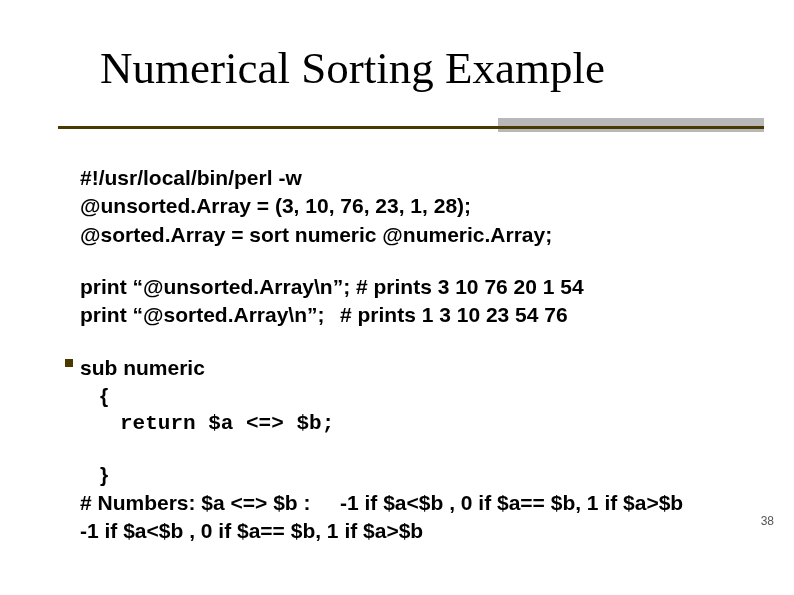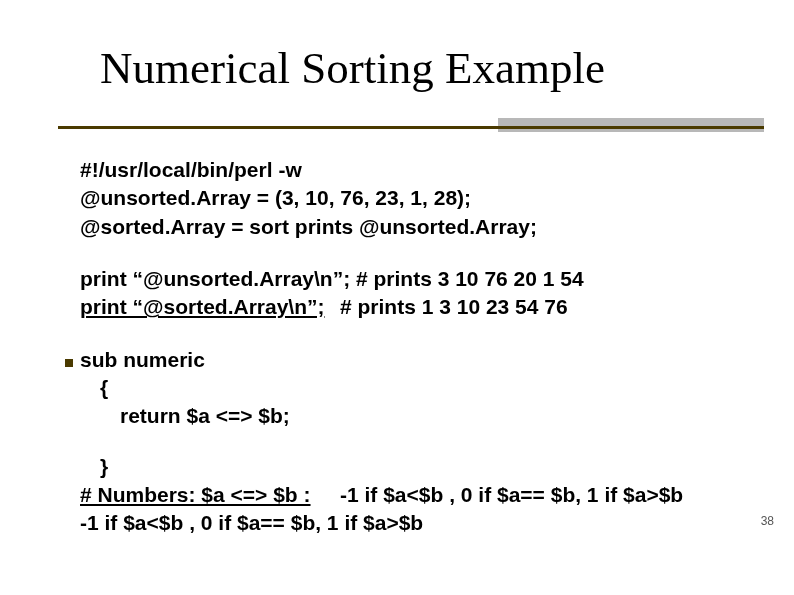--- a/index.html
+++ b/index.html
@@ -41,43 +41,43 @@
   .rule-top {
     position: absolute;
     top: 0;
     left: 440px;
     right: 0;
     height: 14px;
     background: #b8b8b8;
   }
   .content {
     position: absolute;
-    top: 156px;
+    top: 164px;
     left: 80px;
     right: 50px;
     font-family: Arial, Helvetica, sans-serif;
     font-size: 21px;
     font-weight: bold;
     color: #000000;
     line-height: 1.35;
   }
   .para { margin-bottom: 24px; }
   .para:last-child { margin-bottom: 7px; }
   .bullet {
     position: absolute;
     left: 65px;
     width: 8px;
     height: 8px;
     background: #4a3a00;
   }
   .b1 { top: 359px; }
   .indent1 { padding-left: 20px; }
-  .indent2 { padding-left: 40px; }
+  .indent2 { padding-left: 40px; font-family: Liberation Mono, monospace; }
   .row { display: flex; }
-  .cell-l { width: 260px; flex: 0 0 260px; text-decoration: underline; }
+  .cell-l { width: 260px; flex: 0 0 260px; }
   .cell-r { flex: 1; }
   .slide-num {
     position: absolute;
     right: 20px;
     bottom: 10px;
     font-family: Arial, sans-serif;
     font-size: 12px;
     color: #555555;
   }
 </style>
@@ -91,21 +91,21 @@
   <div class="rule-wrap">
     <div class="rule-top"></div>
     <div class="rule-base"></div>
   </div>
 
   <div class="content">
 
     <div class="para">
       <div>#!/usr/local/bin/perl -w</div>
       <div>@unsorted.Array = (3, 10, 76, 23, 1, 28);</div>
-      <div>@sorted.Array = sort prints @unsorted.Array;</div>
+      <div>@sorted.Array = sort numeric @numeric.Array;</div>
     </div>
 
     <div class="para">
       <div>print “@unsorted.Array\n”; # prints 3 10 76 20 1 54</div>
       <div class="row">
         <div class="cell-l">print “@sorted.Array\n”;</div>
         <div class="cell-r"># prints 1 3 10 23 54 76</div>
       </div>
     </div>
 

